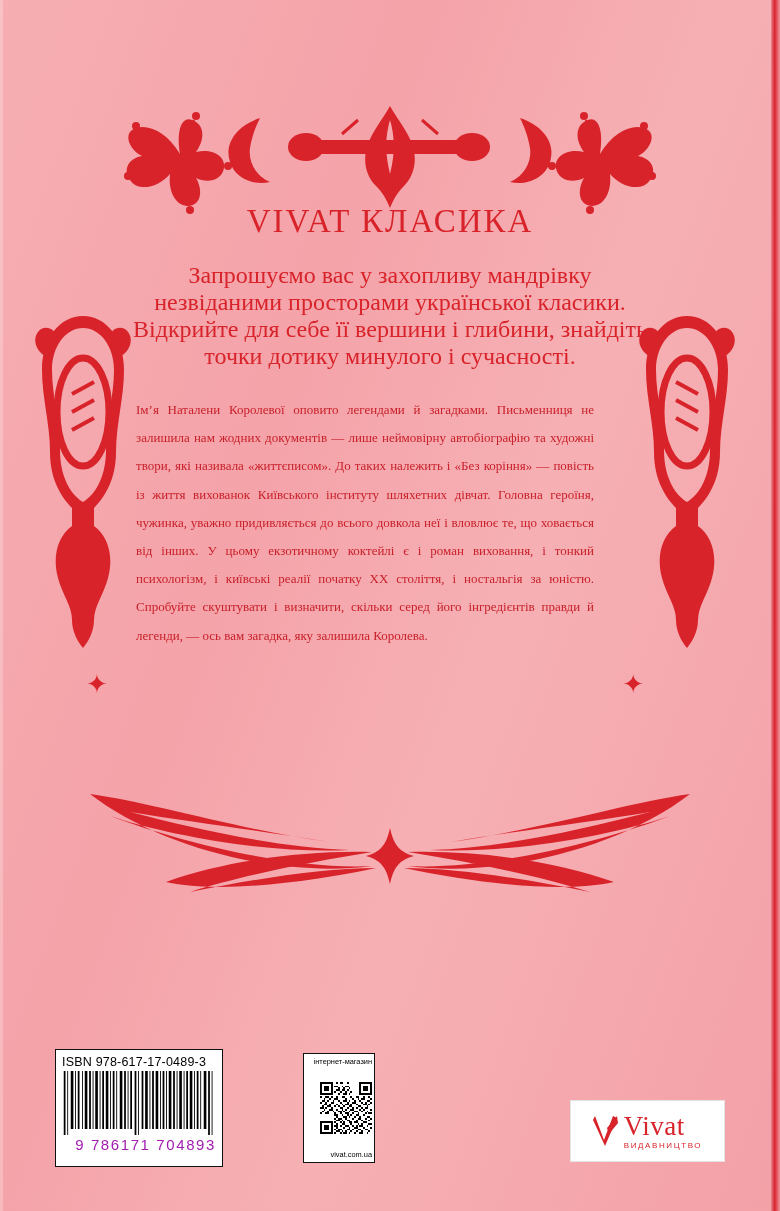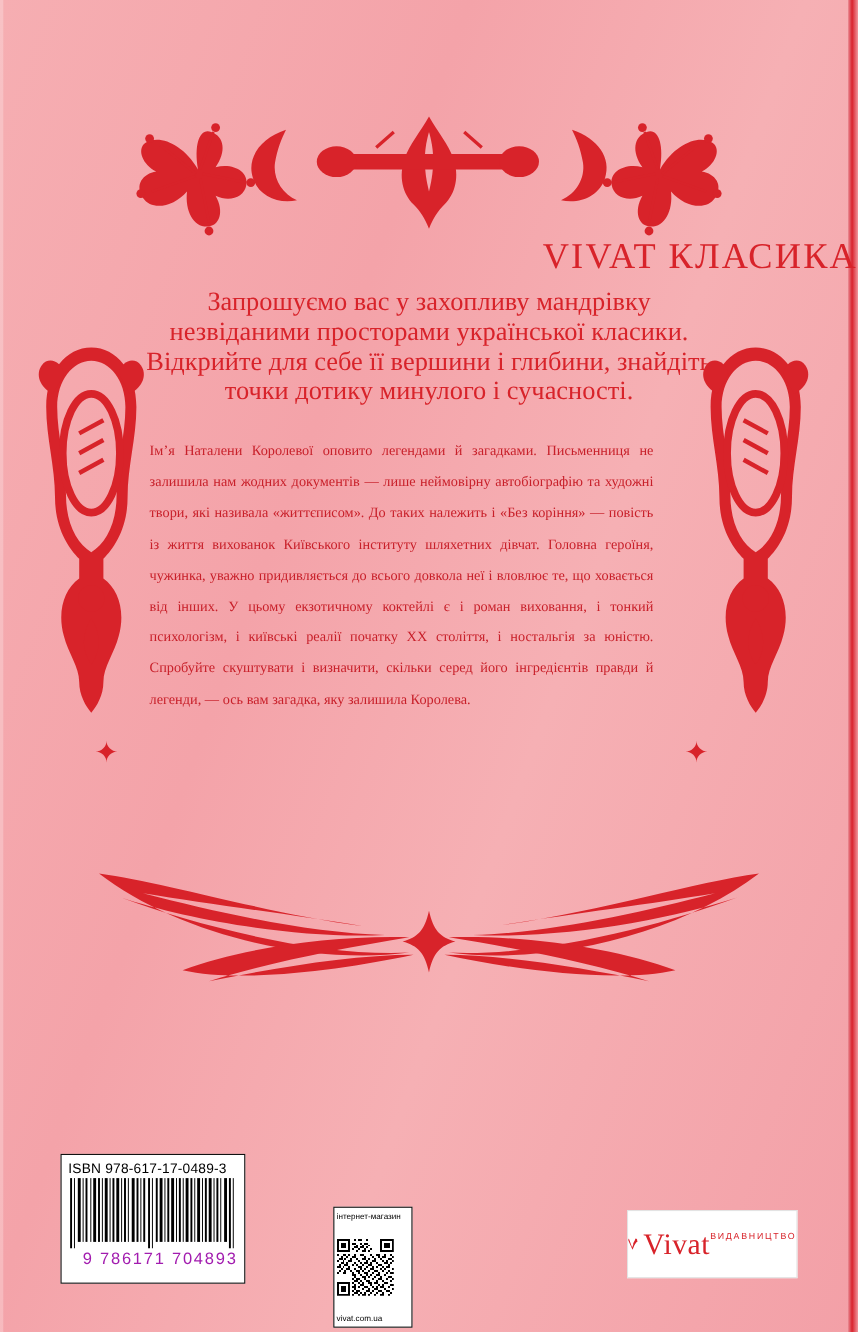--- a/index.html
+++ b/index.html
@@ -44,24 +44,24 @@
     width: 780px;
     height: 130px;
     display: flex;
     align-items: center;
     justify-content: center;
   }
   .emblem svg { display: block; }
 
   .series-title {
     position: absolute;
-    top: 216px;
+    top: 203px;
     left: 0;
     width: 780px;
-    text-align: right;
+    text-align: center;
     color: #d8232a;
     font-size: 33px;
     letter-spacing: 2px;
     font-family: "Liberation Serif", serif;
   }
 
   
   .intro {
     position: absolute;
     top: 262px;
@@ -155,24 +155,23 @@
     position: absolute;
     left: 303px;
     top: 1053px;
     width: 72px;
     height: 110px;
     background: #fff;
     border: 1px solid #111;
     box-sizing: border-box;
     display: flex;
     flex-direction: column;
-    align-items: flex-start;
+    align-items: flex-end;
     justify-content: space-between;
     padding: 3px 2px;
-    margin-top: 44px;
   }
   .qr-label {
     font-family: "Liberation Sans", sans-serif;
     font-size: 7.4px;
     color: #000;
   }
   .qr-img { width: 52px; height: 52px; }
   .qr-url {
     font-family: "Liberation Sans", sans-serif;
     font-size: 7.4px;
@@ -189,21 +188,21 @@
     border: 1px solid #e3e3e3;
     box-sizing: border-box;
     display: flex;
     align-items: center;
     justify-content: center;
     gap: 5px;
   }
   .logo-mark { width: 26px; height: 34px; }
   .logo-text {
     display: flex;
-    flex-direction: row;
+    flex-direction: column;
     align-items: flex-start;
     line-height: 1;
   }
   .logo-word {
     font-family: "Liberation Serif", serif;
     font-size: 27px;
     color: #d8232a;
     letter-spacing: 0.5px;
   }
   .logo-sub {

